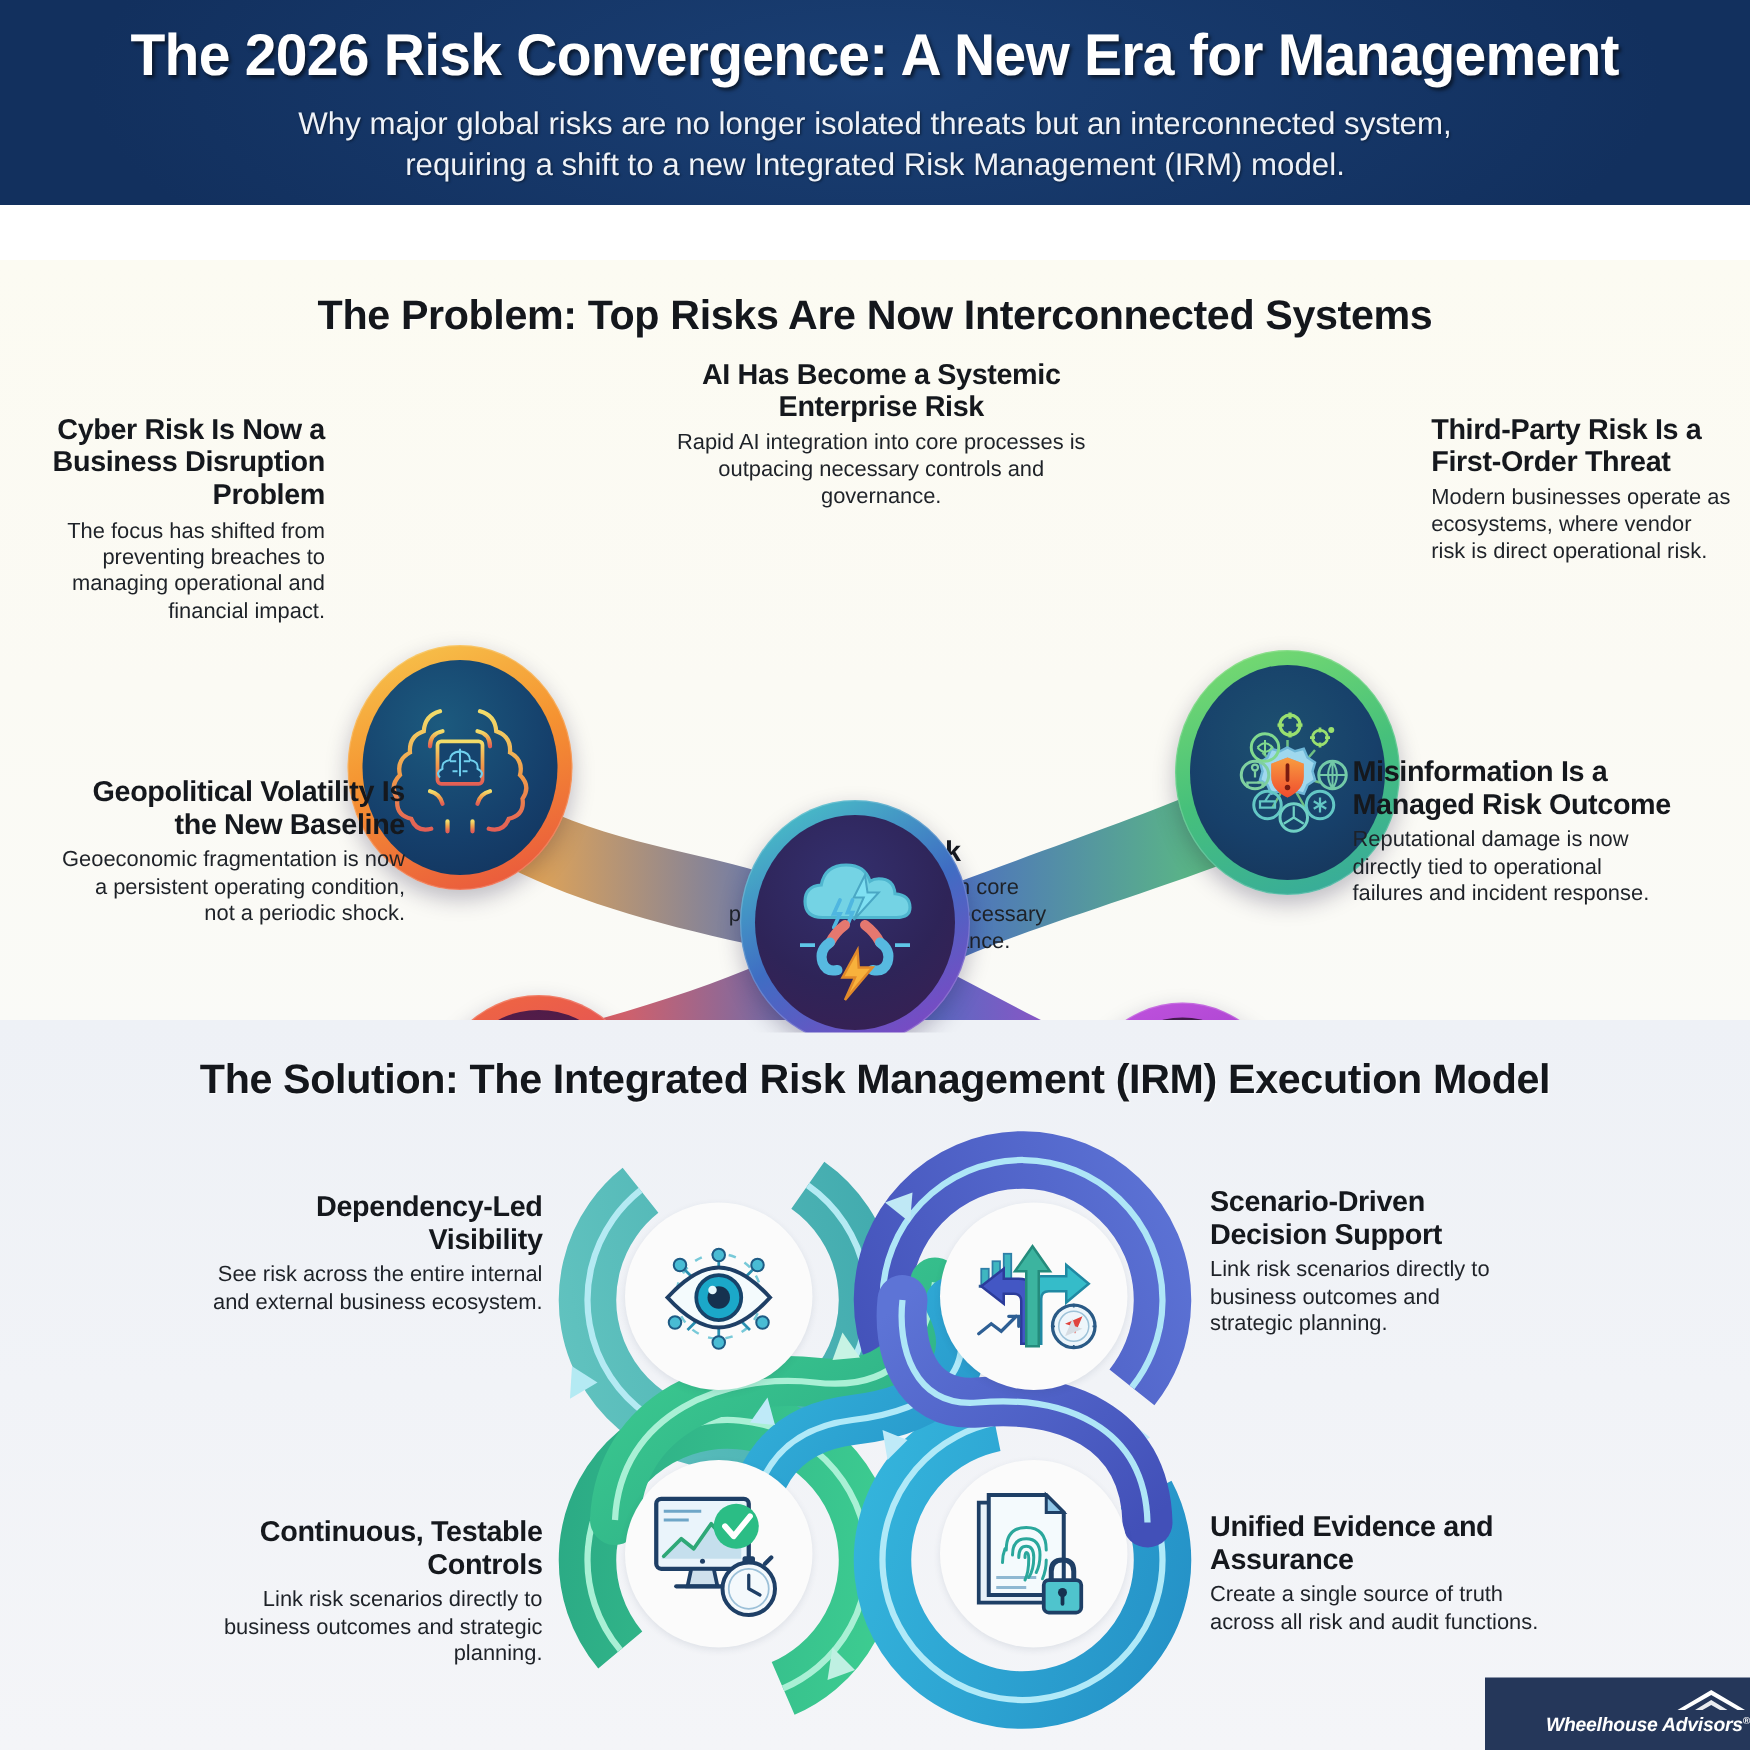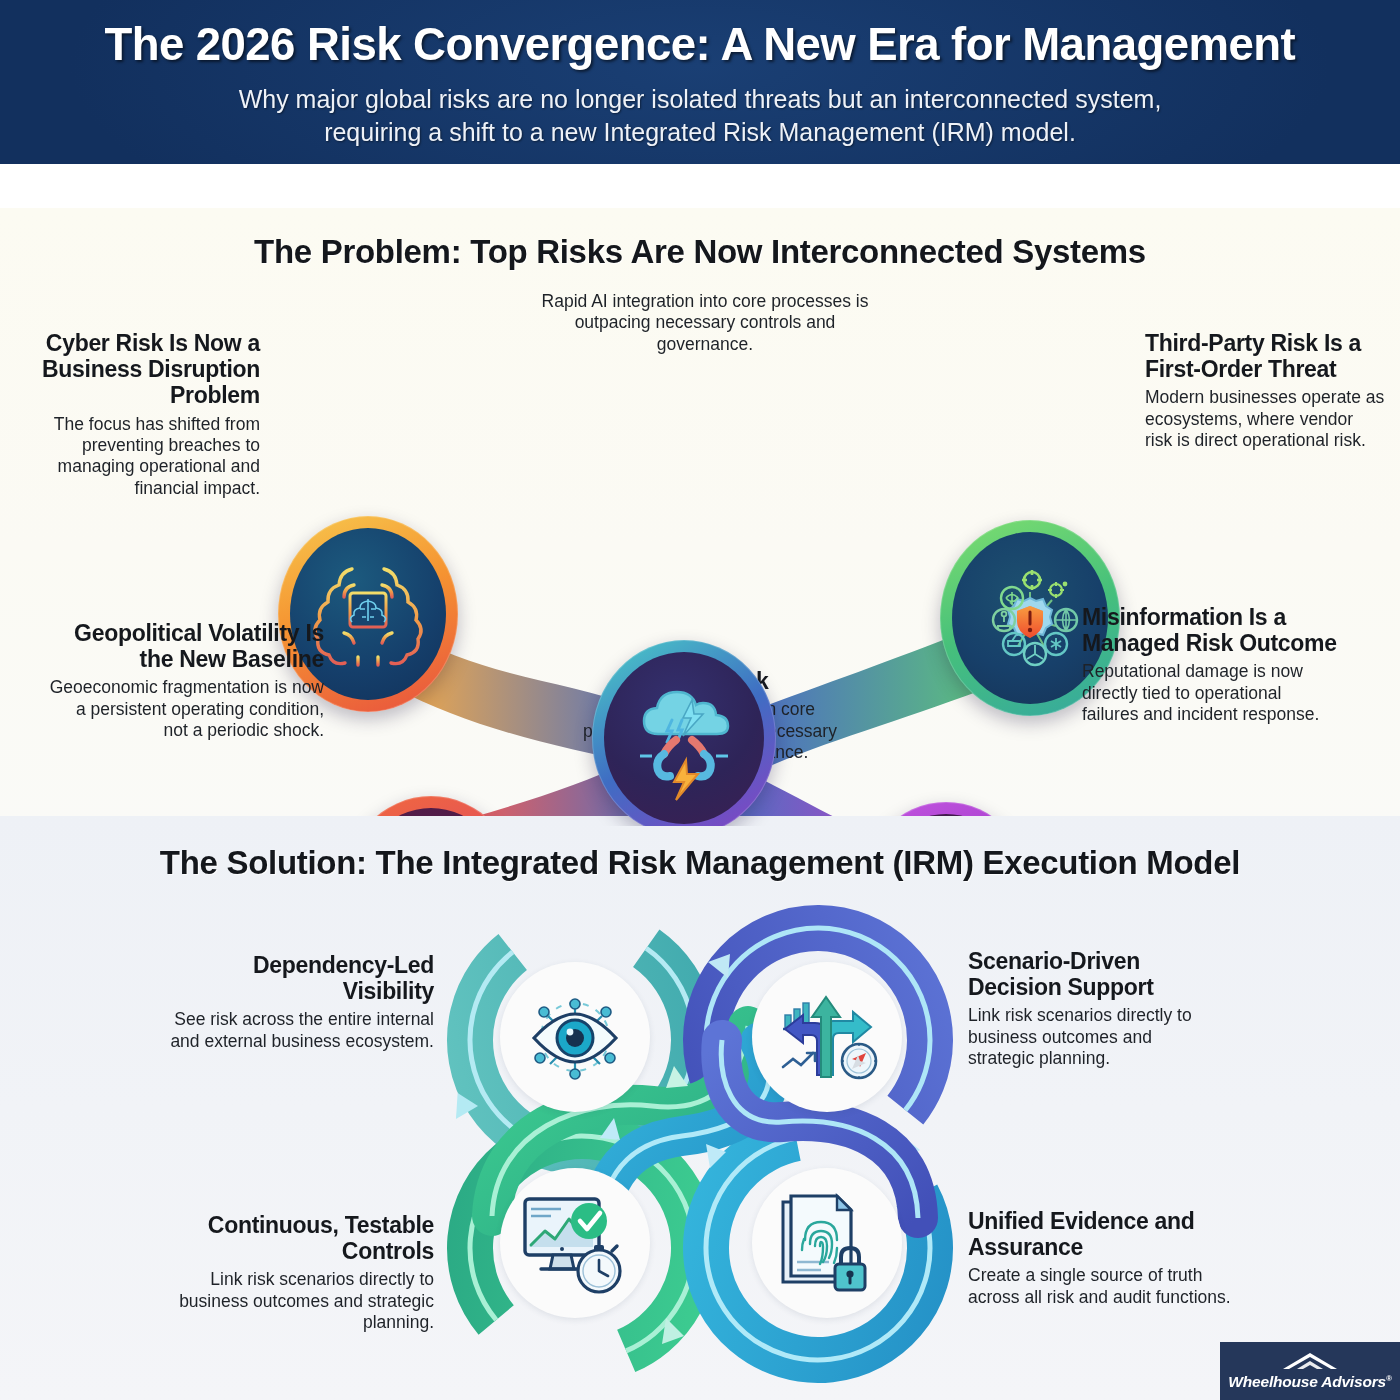--- a/index.html
+++ b/index.html
@@ -83,23 +83,23 @@
 
   .ring-icon {
     position: absolute; border-radius: 50%;
     background: #fbfbfb;
     display: flex; align-items: center; justify-content: center;
     box-shadow: 0 2px 6px rgba(40,60,90,0.10);
   }
 
   
   .logo {
-    position: absolute; right: 0; bottom: 0; width: 180px; height: 58px;
+    position: absolute; right: 0; bottom: 0; width: 212px; height: 58px;
     background: #25375a;
-    display: flex; flex-direction: column; align-items: center; justify-content: center;
+    display: flex; flex-direction: column; align-items: flex-end; justify-content: center;
     gap: 1px;
   }
   .logo-text {
     font-size: 15.5px; font-weight: bold; font-style: italic; color: #ffffff;
     letter-spacing: -0.2px; white-space: nowrap;
   }
   .logo-text sup { font-size: 8px; vertical-align: super; }
 </style>
 </head>
 <body>
@@ -268,20 +268,21 @@
         
       </div>
     </div>
 
     <div class="txt ta-r" style="left:20px; top:122px; width:240px;">
       <h3>Cyber Risk Is Now a Business Disruption Problem</h3>
       <p>The focus has shifted from preventing breaches to managing operational and financial impact.</p>
     </div>
 
     <div class="txt ta-c" style="left:540px; top:78px; width:330px;">
+      <h3>AI Has Become a Systemic Enterprise Risk</h3>
       <p>Rapid AI integration into core processes is outpacing necessary controls and governance.</p>
     </div>
 
     <div class="txt ta-l" style="left:1145px; top:122px; width:240px;">
       <h3>Third-Party Risk Is a First-Order Threat</h3>
       <p>Modern businesses operate as ecosystems, where vendor risk is direct operational risk.</p>
     </div>
 
     <div class="txt ta-r" style="left:48px; top:412px; width:276px;">
       <h3>Geopolitical Volatility Is the New Baseline</h3>

